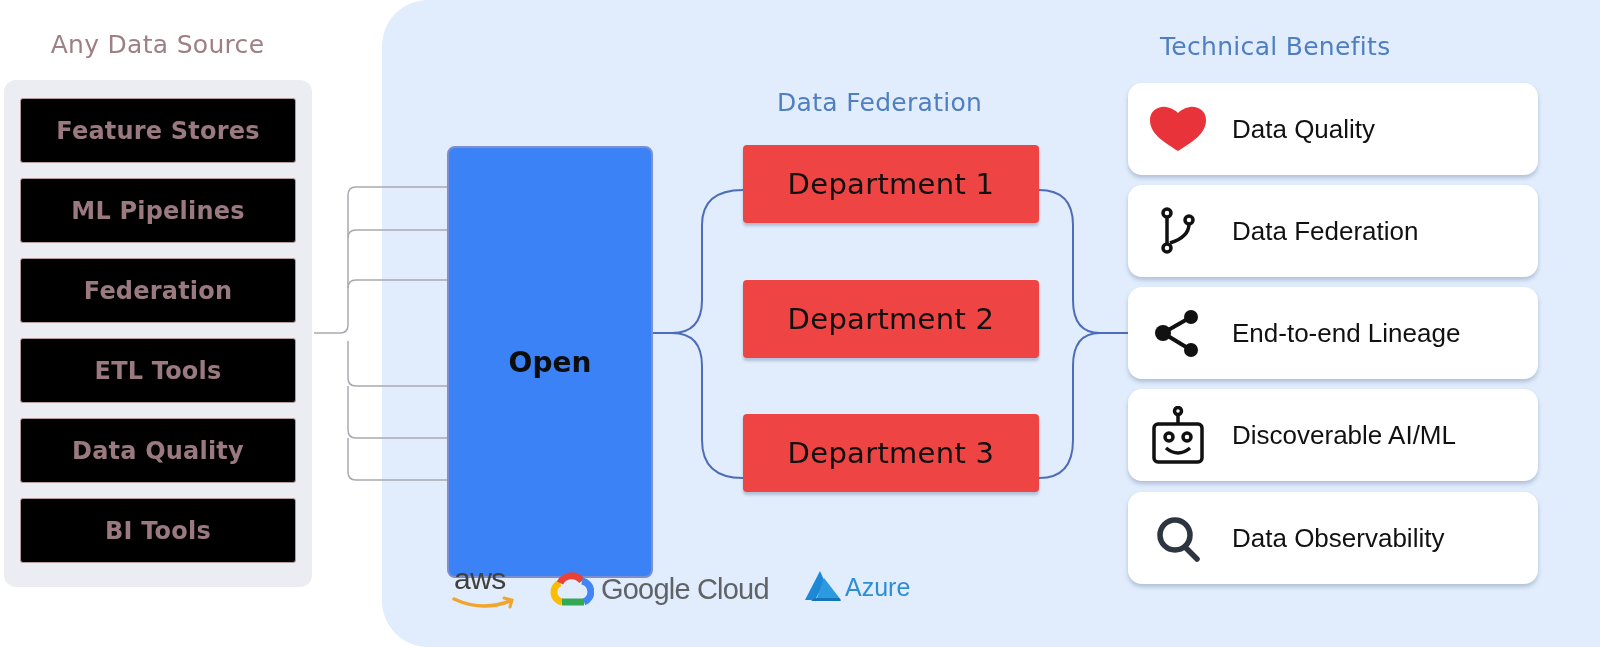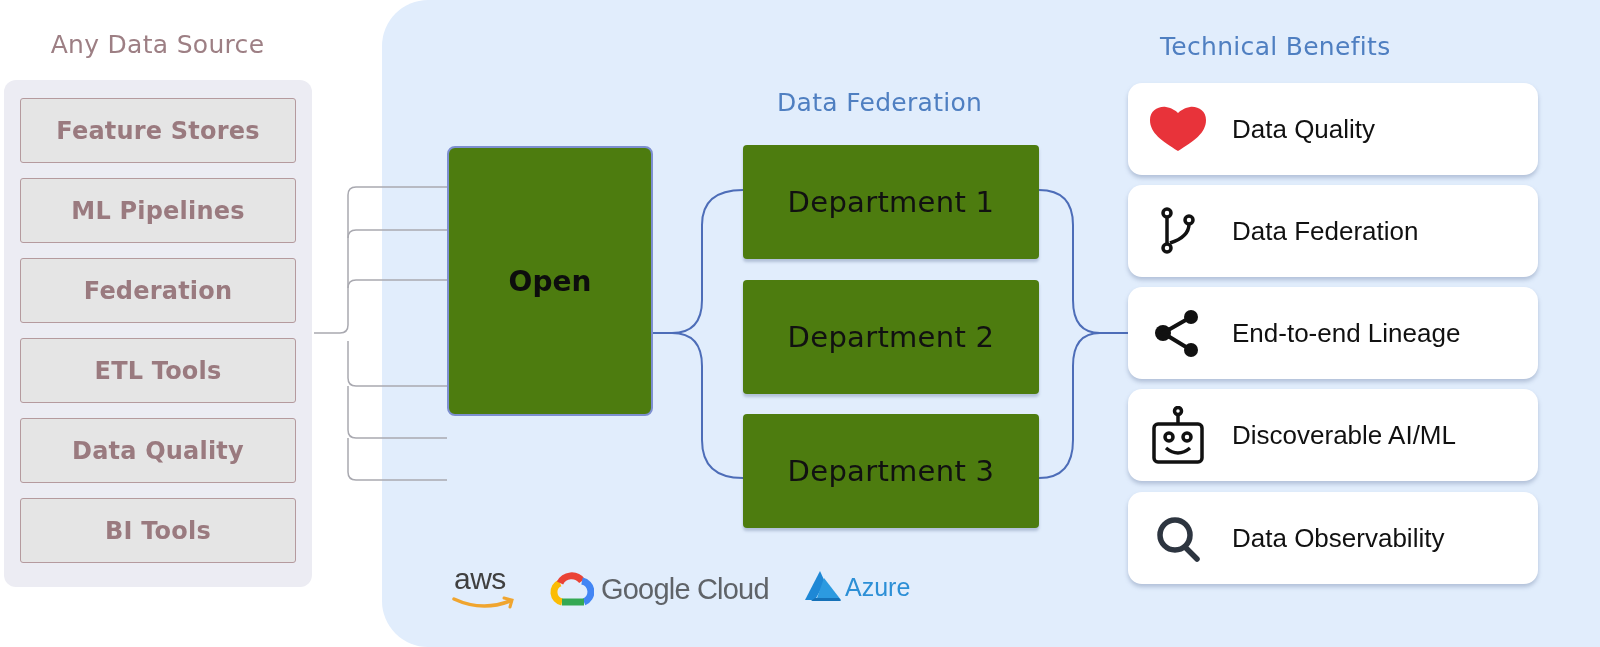--- a/index.html
+++ b/index.html
@@ -17,37 +17,37 @@
     position:absolute; left:0; top:30px; width:315px; text-align:center;
     font-size:25px; color:#9d7f84; letter-spacing:0.3px;
   }
   .left-panel {
     position:absolute; left:4px; top:80px; width:308px; height:587px;
     background:#ececf3; border-radius:12px;
   }
   .left-panel { height:507px; }
   .source-box {
     position:absolute; left:20px; width:276px; height:65px;
-    background:#e5e5e5; border:1.5px solid #b59a9e; border-radius:3px;
+    background:#000000; border:1.5px solid #b59a9e; border-radius:3px;
     box-sizing:border-box; display:flex; align-items:center; justify-content:center;
     font-size:24px; font-weight:bold; color:#9a7a7f; letter-spacing:0.2px;
   }
   .connectors { position:absolute; left:0; top:0; width:1600px; height:647px; pointer-events:none; }
   .om-box {
-    position:absolute; left:447px; top:146px; width:206px; height:270px;
-    background:#4d7c0f; border:2px solid #7d8fd0; border-radius:8px; box-sizing:border-box;
+    position:absolute; left:447px; top:146px; width:206px; height:432px;
+    background:#3b82f6; border:2px solid #7d8fd0; border-radius:8px; box-sizing:border-box;
     display:flex; flex-direction:column; align-items:center; justify-content:center;
     font-size:28px; font-weight:bold; color:#0d0d0d; line-height:45px;
   }
   .section-title {
     position:absolute; font-size:25px; color:#4f7fc1; letter-spacing:0.3px;
   }
   .dept-box {
-    position:absolute; left:743px; width:296px; height:114px;
-    background:#4d7c0f; border-radius:4px;
+    position:absolute; left:743px; width:296px; height:78px;
+    background:#ef4444; border-radius:4px;
     box-shadow:0 3px 3px rgba(90,110,150,0.35);
     display:flex; align-items:center; justify-content:center;
     font-size:29px; color:#111; letter-spacing:0.3px;
   }
   .benefit-card {
     position:absolute; left:1128px; width:410px; height:92px;
     background:#fff; border-radius:14px;
     box-shadow:0 3px 4px rgba(90,110,150,0.35);
     display:flex; align-items:center;
   }

